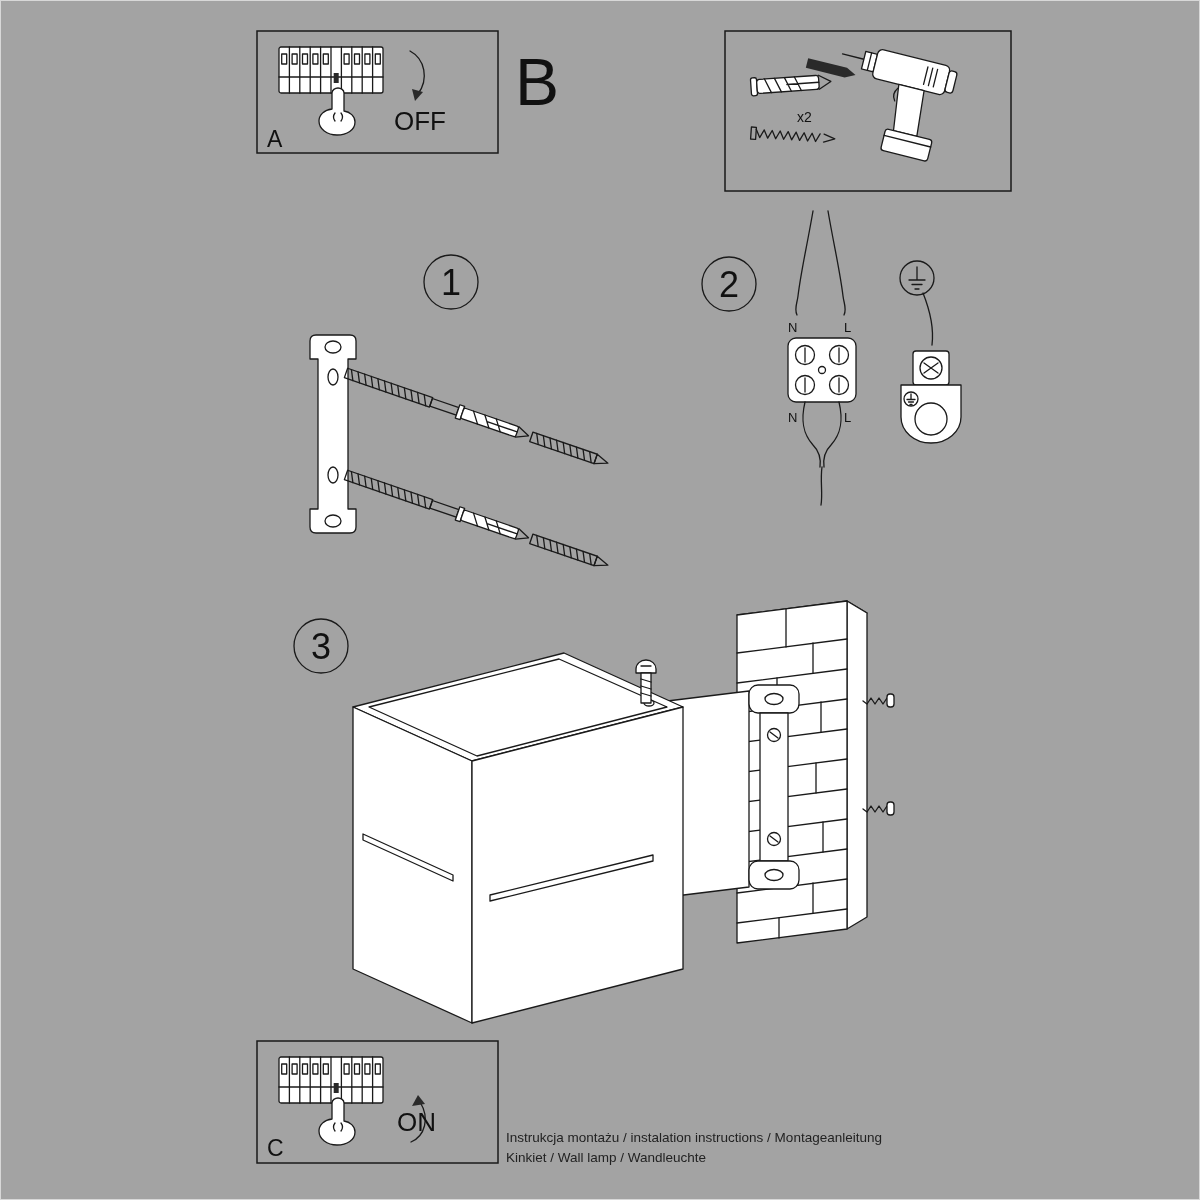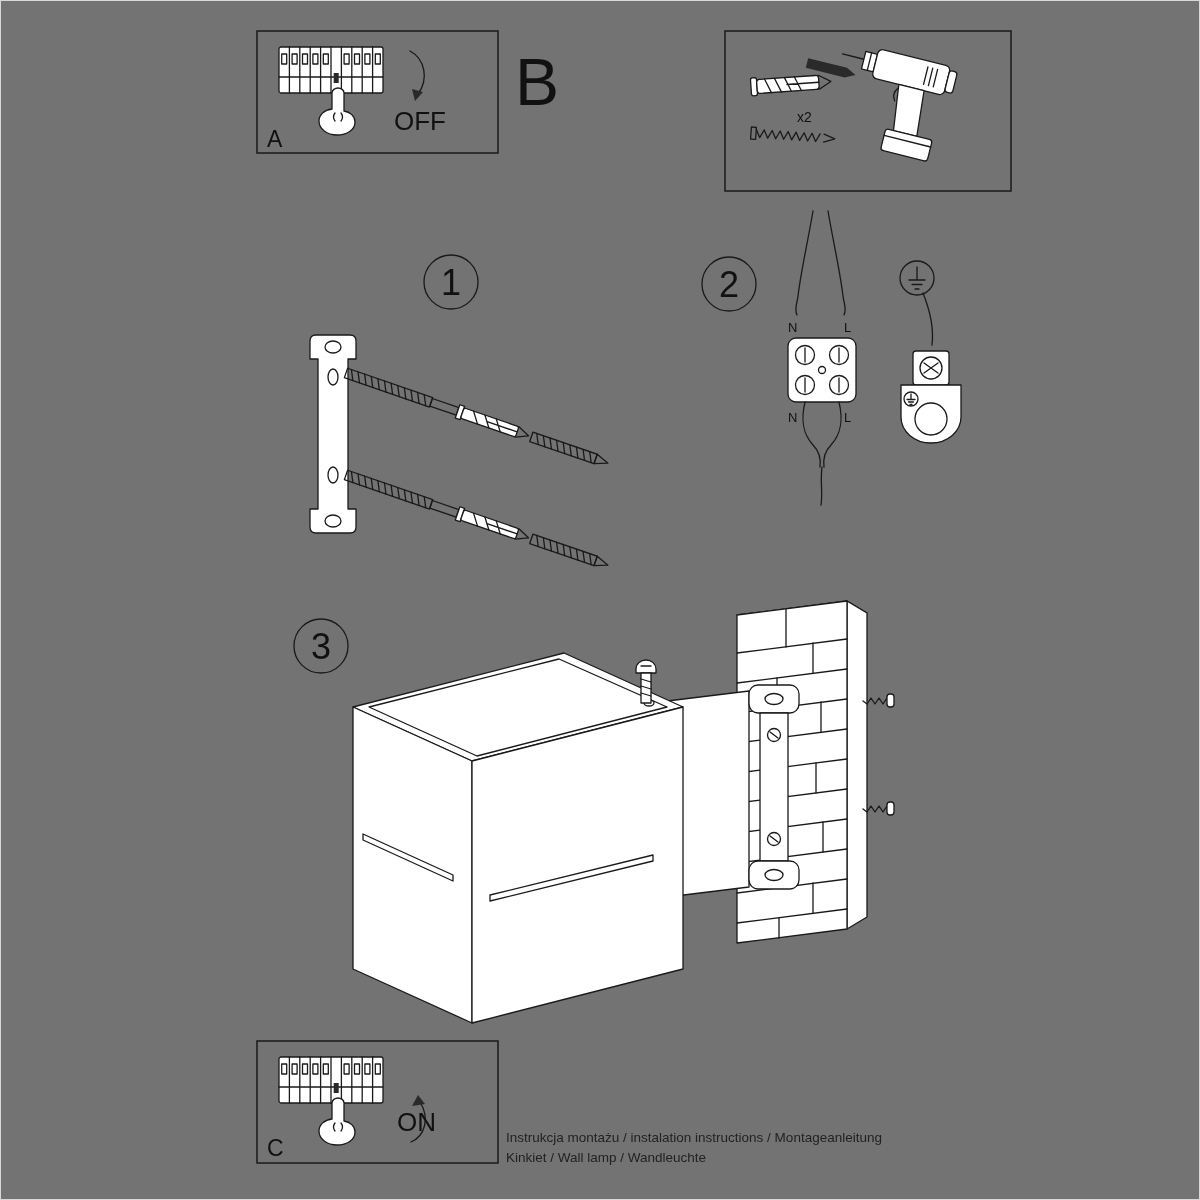--- a/index.html
+++ b/index.html
@@ -1,16 +1,16 @@
 <!DOCTYPE html>
 <html><head>
 <meta charset="utf-8">
 <style>
   html,body{margin:0;padding:0;background:#fff;}
-  .page{position:relative;width:1200px;height:1200px;background:#737373;
+  .page{position:relative;width:1200px;height:1200px;background:#a3a3a3;
         font-family:"Liberation Sans",sans-serif;overflow:hidden;
         border:1px solid #d8d8d8;box-sizing:border-box;}
   svg{position:absolute;left:0;top:0;}
   .ln{fill:none;stroke:#1a1a1a;stroke-width:1.3;stroke-linecap:round;stroke-linejoin:round;}
   .fw{fill:#ffffff;stroke:#1a1a1a;stroke-width:1.3;stroke-linejoin:round;}
   .fd{fill:#2a2a2a;stroke:none;}
   .box{fill:none;stroke:#1a1a1a;stroke-width:1.5;}
   .txt{fill:#111;font-family:"Liberation Sans",sans-serif;}
   .big{font-size:66px;}
   .letter{font-size:23px;}

